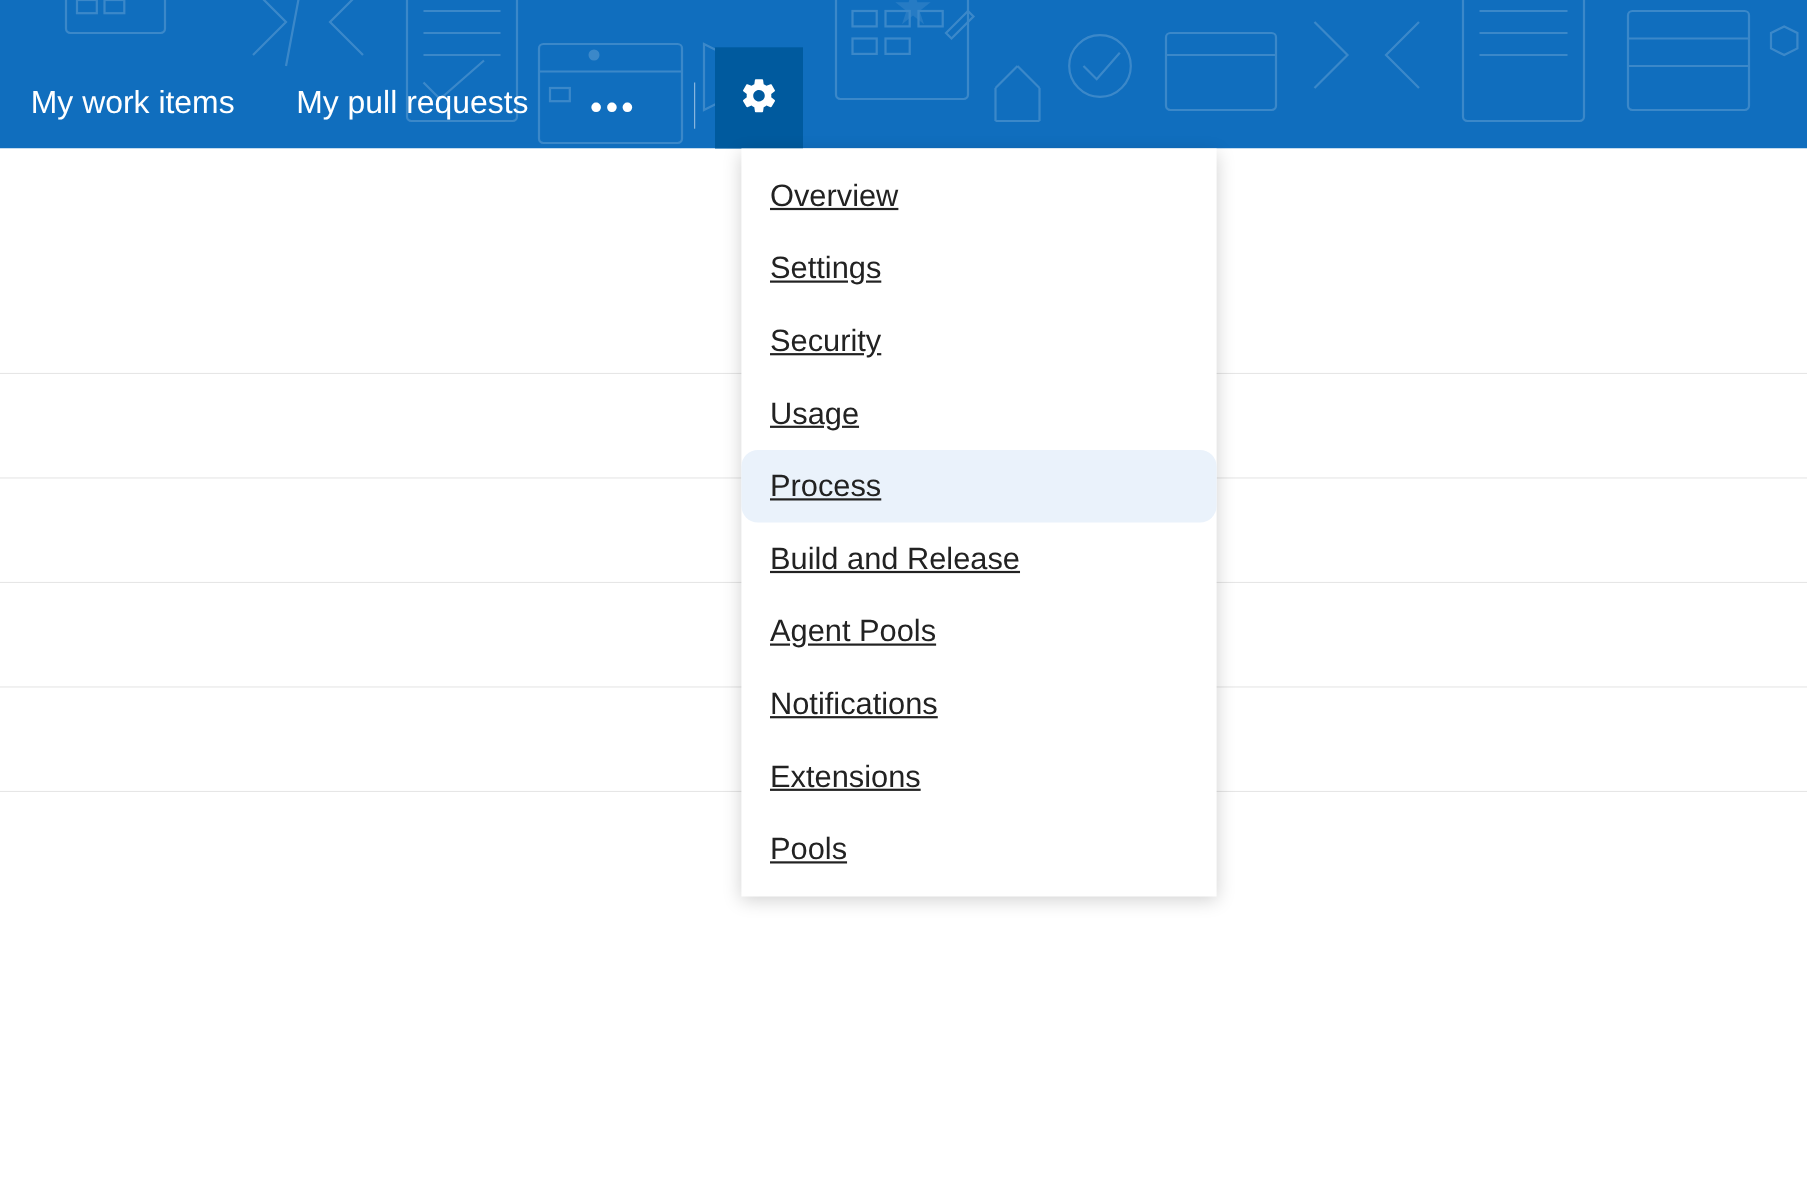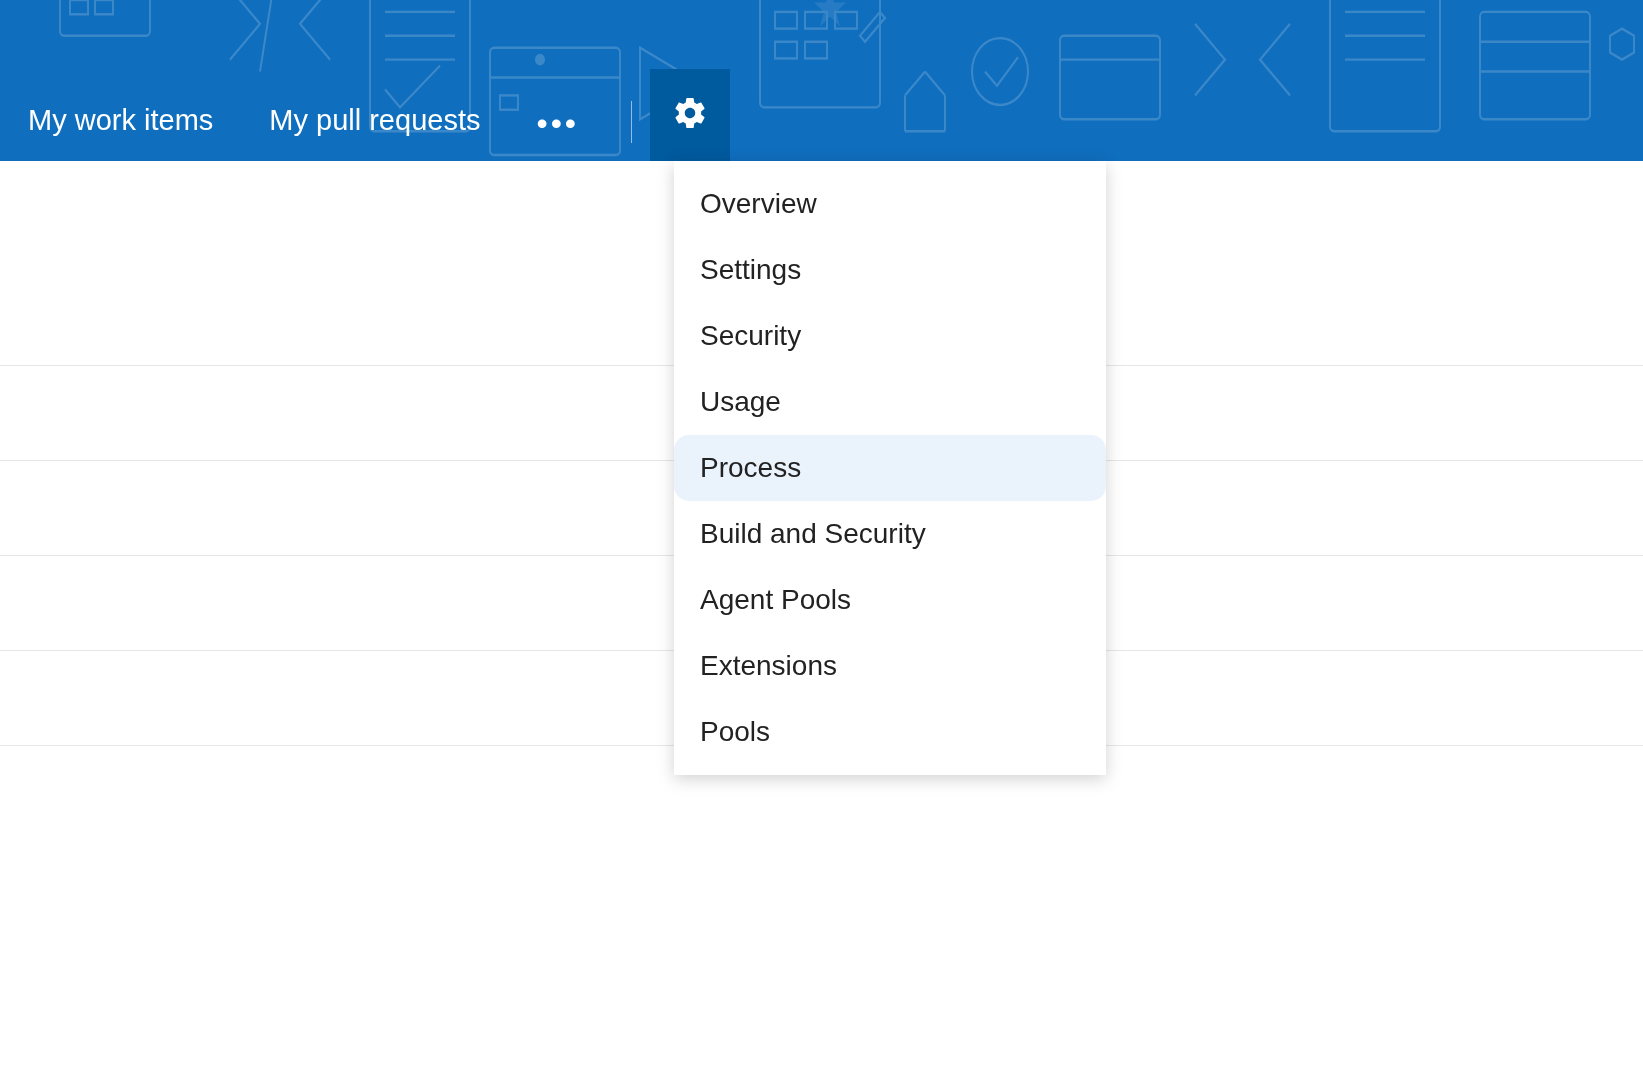--- a/index.html
+++ b/index.html
@@ -9,21 +9,21 @@
     }
     body {
       font-family: "Segoe UI", Arial, sans-serif;
       background: #ffffff;
       width: 1643px;
       height: 1079px;
       overflow: hidden;
     }
     .header-bar {
       background: #106ebe;
-      height: 161px;
+      height: 135px;
       display: flex;
       align-items: flex-end;
       padding-bottom: 12px;
       position: relative;
       overflow: visible;
     }
     .bg-pattern {
       position: absolute;
       top: 0;
       left: 0;
@@ -104,20 +104,21 @@
       background: #ffffff;
       box-shadow: 0 4px 16px rgba(0,0,0,0.18);
       padding: 10px 0;
       z-index: 10;
     }
     .dropdown-item {
       padding: 17px 26px;
       font-size: 28px;
       color: #222222;
       cursor: pointer;
+      text-decoration: underline;
     }
     .dropdown-item.highlight {
       background: #eaf2fb;
       border-radius: 15px;
     }
   </style>
 </head>
 <body>
 
 <div class="header-bar">
@@ -207,25 +208,28 @@
     <div class="dropdown-item">
       <span>Security</span>
     </div>
     <div class="dropdown-item">
       <span>Usage</span>
     </div>
     <div class="dropdown-item highlight">
       <span>Process</span>
     </div>
     <div class="dropdown-item">
-      <span>Build and Security</span>
+      <span>Build and Release</span>
     </div>
     <div class="dropdown-item">
       <span>Agent Pools</span>
     </div>
     <div class="dropdown-item">
+      <span>Notifications</span>
+    </div>
+    <div class="dropdown-item">
       <span>Extensions</span>
     </div>
     <div class="dropdown-item">
       <span>Pools</span>
     </div>
   </div>
 </div>
 
 </body></html>

